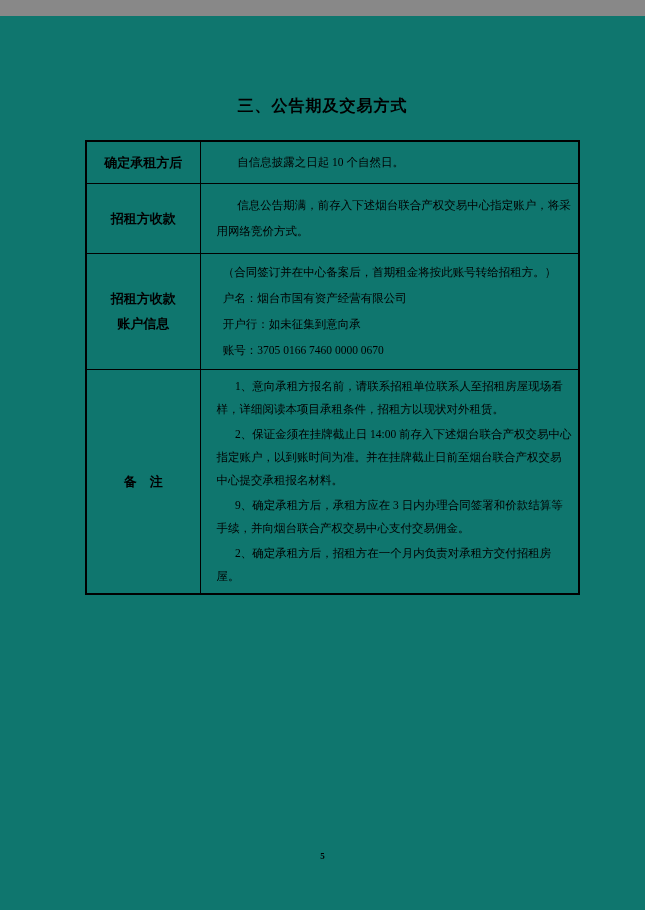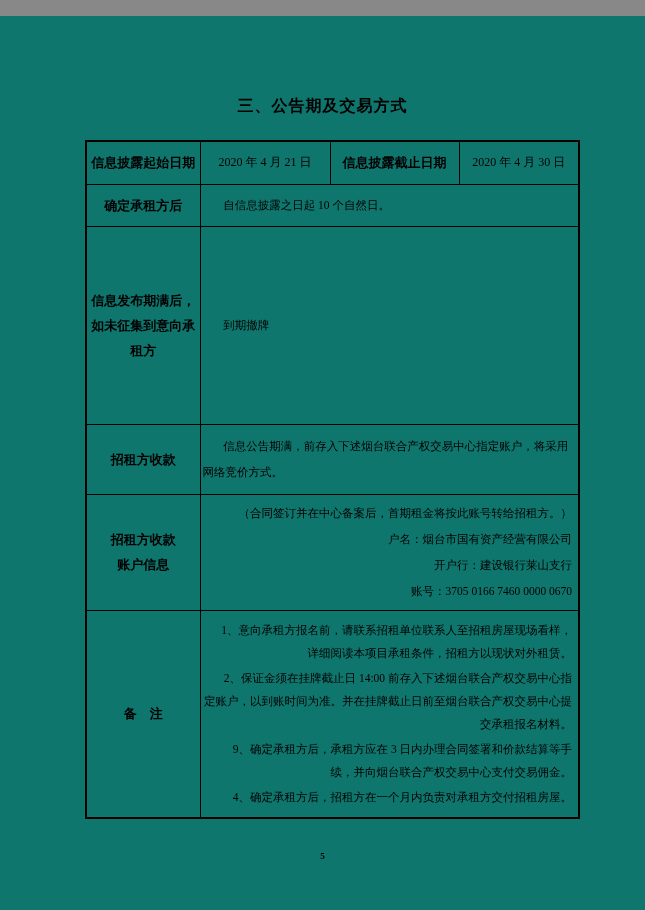--- a/index.html
+++ b/index.html
@@ -21,24 +21,24 @@
   .info-table th, .info-table td {
     border:1px solid #000; vertical-align:middle; overflow:hidden;
   }
   th.lbl {
     font-size:13px; font-weight:bold; text-align:center;
     line-height:25px; white-space:pre-line; padding:2px;
   }
   td.val-center {
     font-size:12px; text-align:center; padding:2px;
   }
-  td.content { font-size:11.5px; padding:3px 6px 3px 2px; }
+  td.content { font-size:11.5px; padding:3px 6px 3px 16px; }
   td.content p { line-height:26px; text-indent:1.8em; }
-  td.acct p { line-height:26px; text-indent:0.55em;text-align:right; }
-  td.remarks p { line-height:23px; margin:2px 0; text-indent:1.6em;text-align:right; }
+  td.acct p { line-height:26px; text-indent:0.55em; }
+  td.remarks p { line-height:23px; margin:2px 0; text-indent:1.6em; }
   tr.r1 { height:43px; }
   tr.r2 { height:42px; }
   tr.r3 { height:198px; }
   tr.r4 { height:70px; }
   tr.r5 { height:116px; }
   tr.r6 { height:208px; }
   .page-num {
     position:absolute; top:835px; left:0; width:100%;
     text-align:center; font-size:9px; font-weight:bold;
   }
@@ -52,68 +52,54 @@
 
   <table class="info-table">
     <colgroup>
       <col style="width:114px">
       <col style="width:130px">
       <col style="width:129px">
       <col style="width:120px">
     </colgroup>
 
     <tbody>
-        <tr class="r1">
-      <th class="lbl">信息披露起始日期</th>
-      <td class="val-center">2020 年 4 月 21 日</td>
-      <th class="lbl">信息披露截止日期</th>
-      <td class="val-center">2020 年 4 月 30 日</td>
-    </tr>
 
     <tr class="r2">
       <th class="lbl">确定承租方后</th>
       <td class="content" colspan="3">
         <p>自信息披露之日起 10 个自然日。</p>
       </td>
     </tr>
 
-    <tr class="r3">
-      <th class="lbl">信息发布期满后，
-如未征集到意向承
-租方</th>
-      <td class="content" colspan="3">
-        <p>到期撤牌</p>
-      </td>
-    </tr>
 
     <tr class="r4">
       <th class="lbl">招租方收款</th>
       <td class="content" colspan="3">
         <p>信息公告期满，前存入下述烟台联合产权交易中心指定账户，将采用网络竞价方式。</p>
       </td>
     </tr>
 
     <tr class="r5">
       <th class="lbl">招租方收款
 账户信息</th>
       <td class="content acct" colspan="3">
         <p>（合同签订并在中心备案后，首期租金将按此账号转给招租方。）</p>
         <p>户名：烟台市国有资产经营有限公司</p>
-        <p>开户行：建设银行莱山支行</p>
+        <p>开户行：如未征集到意向承</p>
         <p>账号：3705 0166 7460 0000 0670</p>
       </td>
     </tr>
 
     <tr class="r6">
       <th class="lbl">备　注</th>
       <td class="content remarks" colspan="3">
         <p>1、意向承租方报名前，请联系招租单位联系人至招租房屋现场看样，详细阅读本项目承租条件，招租方以现状对外租赁。</p>
         <p>2、保证金须在挂牌截止日 14:00 前存入下述烟台联合产权交易中心指定账户，以到账时间为准。并在挂牌截止日前至烟台联合产权交易中心提交承租报名材料。</p>
         <p>9、确定承租方后，承租方应在 3 日内办理合同签署和价款结算等手续，并向烟台联合产权交易中心支付交易佣金。</p>
-        <p>4、确定承租方后，招租方在一个月内负责对承租方交付招租房屋。</p>
+        <p>2、确定承租方后，招租方在一个月内负责对承租方交付招租房屋。</p>
       </td>
     </tr>
   </tbody>
     </table>
 
   <div class="page-num">5</div>
 
 </div>
 
 </body></html>

